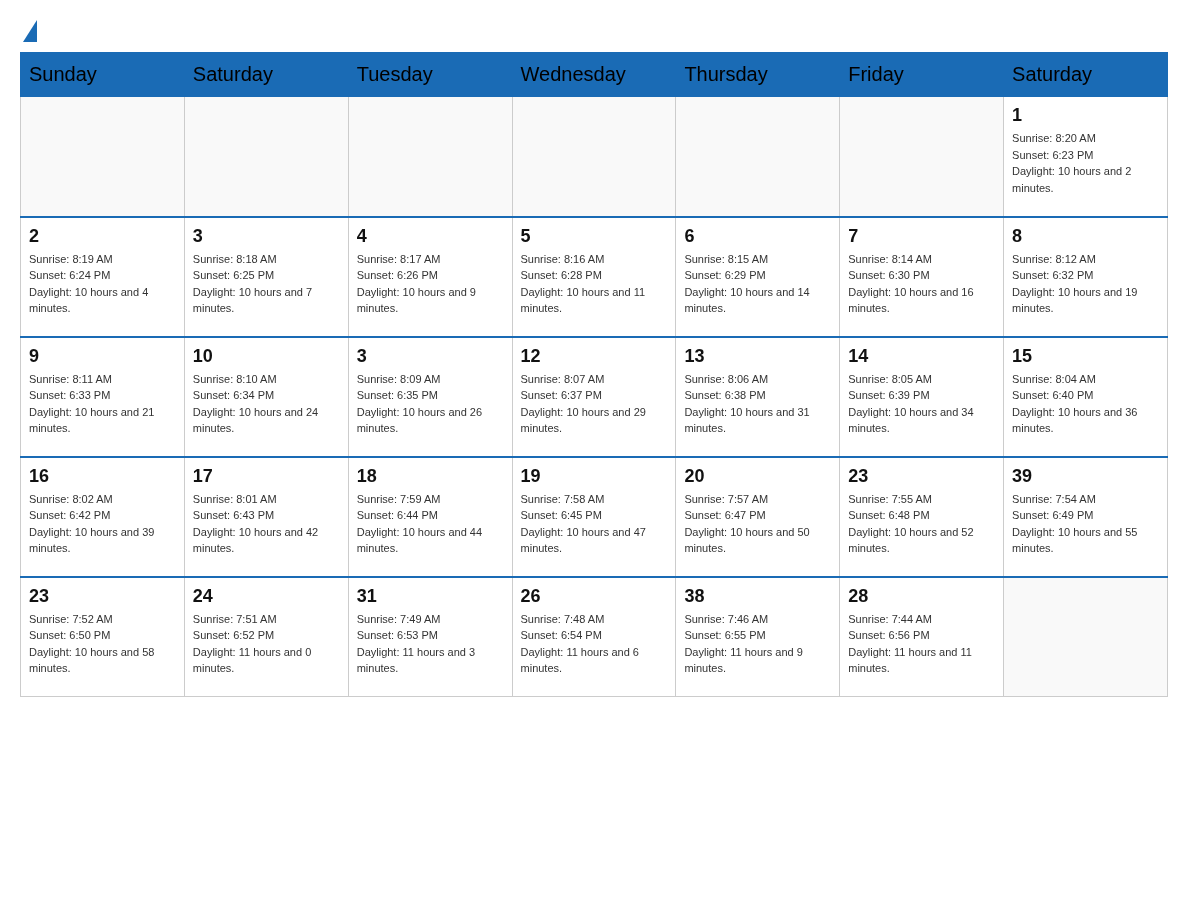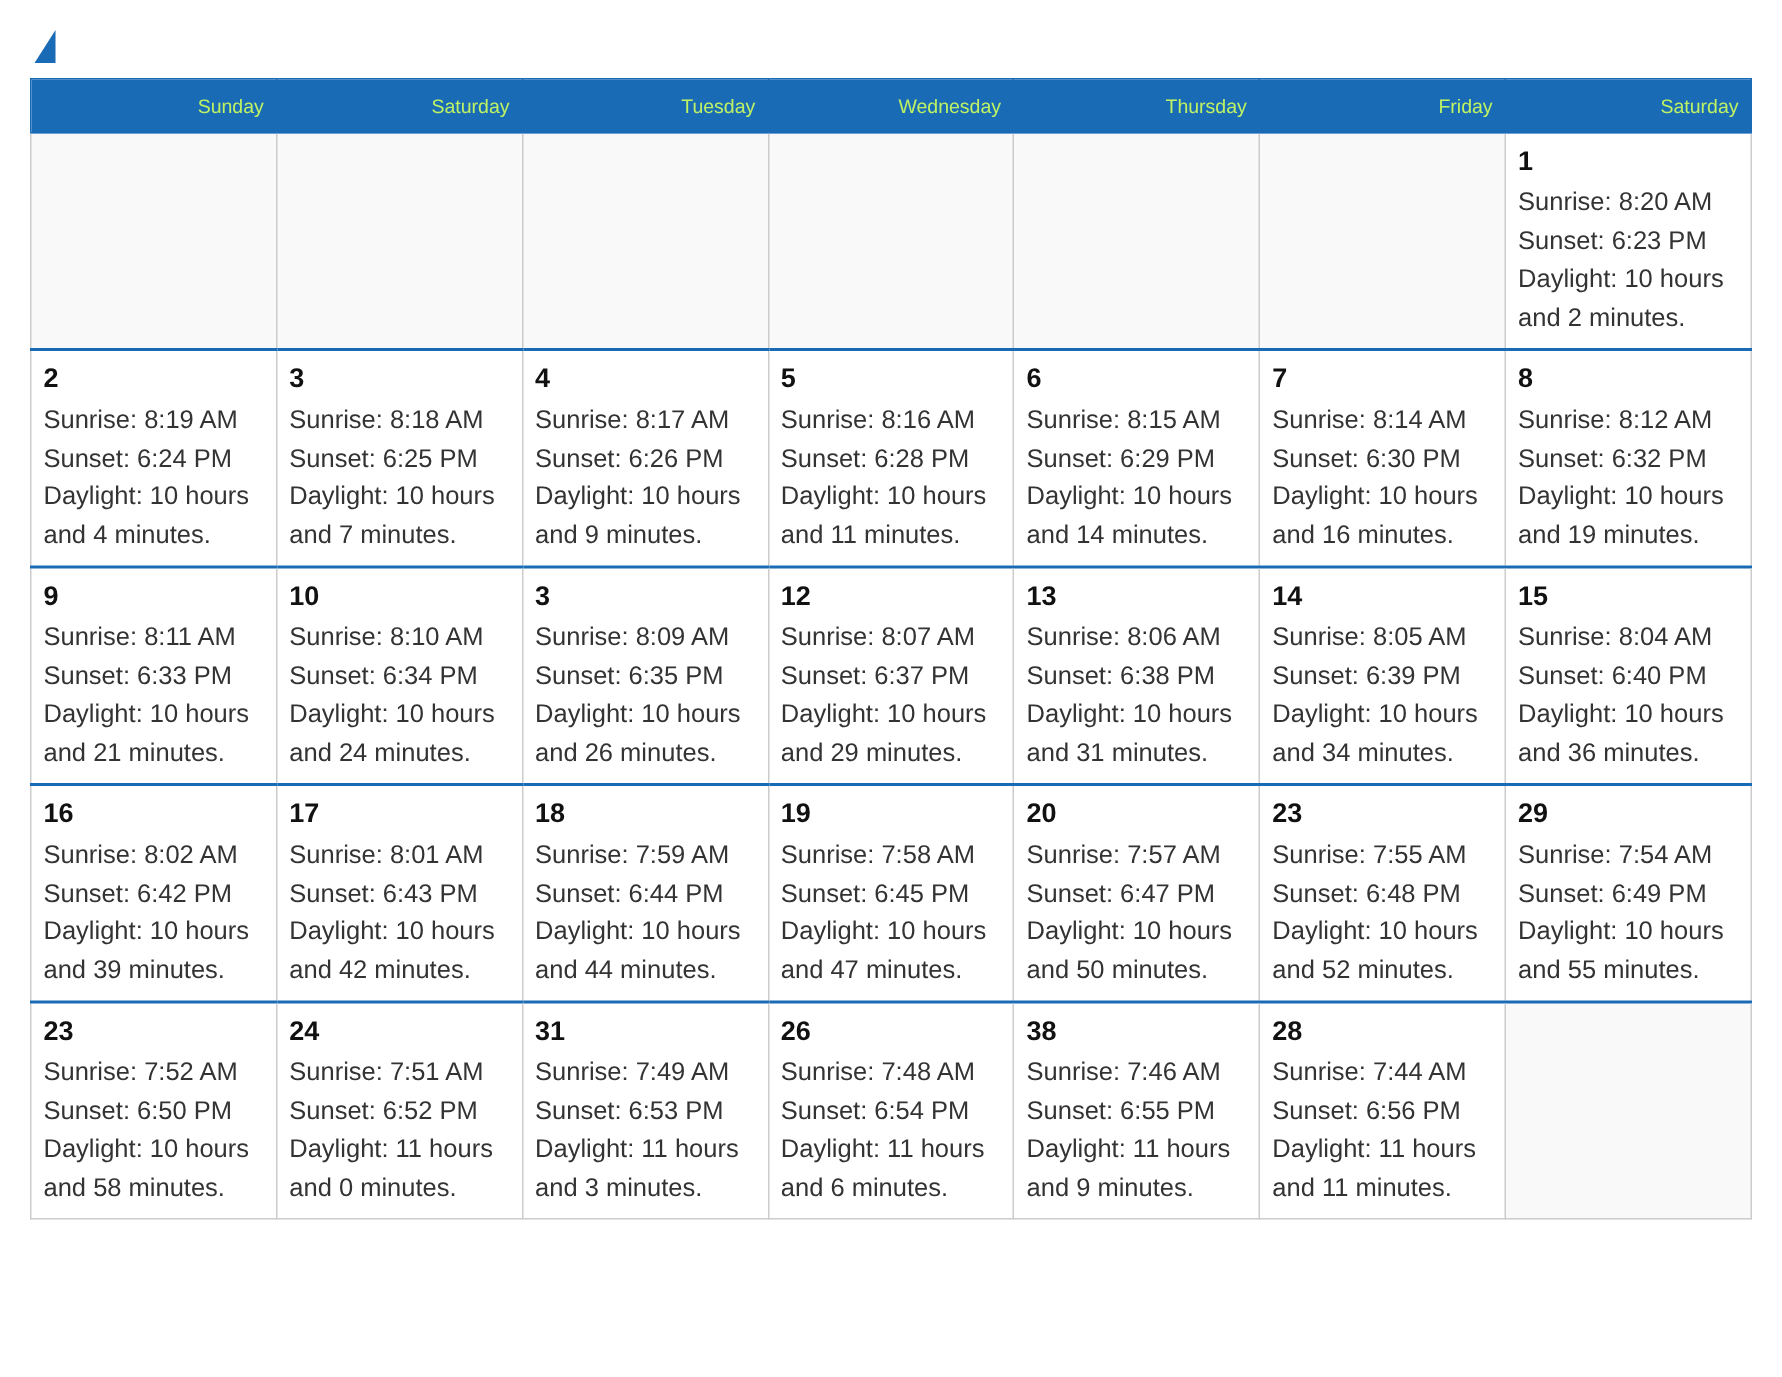--- a/index.html
+++ b/index.html
@@ -57,25 +57,25 @@
       color: #555;
       margin-top: 4px;
     }
     .calendar {
       width: 100%;
       border-collapse: collapse;
       margin-top: 10px;
     }
     .calendar thead tr th {
       background: #1a6bb5;
-      color: #bef264;
+      color: #000000;
       padding: 10px 8px;
-      font-size: 13px;
+      font-size: 20px;
       font-weight: normal;
-      text-align: right;
+      text-align: left;
       border: 1px solid #1a6bb5;
     }
     .calendar tbody tr td {
       vertical-align: top;
       padding: 8px;
       border: 1px solid #ccc;
       width: 14.28%;
       height: 120px;
       font-size: 12.5px;
       color: #333;
@@ -85,21 +85,21 @@
       background: #f9f9f9;
     }
     .day-num {
       font-size: 18px;
       font-weight: bold;
       color: #111;
       margin-bottom: 4px;
       display: block;
     }
     .day-info {
-      font-size: 17px;
+      font-size: 11px;
       color: #333;
       line-height: 1.5;
     }
     .calendar tbody tr:not(:first-child) td {
       border-top: 2px solid #1a6bb5;
     }
   </style>
 </head>
 <body>
 
@@ -221,21 +221,21 @@
         </td>
         <td>
           <span class="day-num">20</span>
           <div class="day-info">Sunrise: 7:57 AM<br>Sunset: 6:47 PM<br>Daylight: 10 hours and 50 minutes.</div>
         </td>
         <td>
           <span class="day-num">23</span>
           <div class="day-info">Sunrise: 7:55 AM<br>Sunset: 6:48 PM<br>Daylight: 10 hours and 52 minutes.</div>
         </td>
         <td>
-          <span class="day-num">29</span>
+          <span class="day-num">39</span>
           <div class="day-info">Sunrise: 7:54 AM<br>Sunset: 6:49 PM<br>Daylight: 10 hours and 55 minutes.</div>
         </td>
       </tr>
       <tr>
         <td>
           <span class="day-num">23</span>
           <div class="day-info">Sunrise: 7:52 AM<br>Sunset: 6:50 PM<br>Daylight: 10 hours and 58 minutes.</div>
         </td>
         <td>
           <span class="day-num">24</span>

